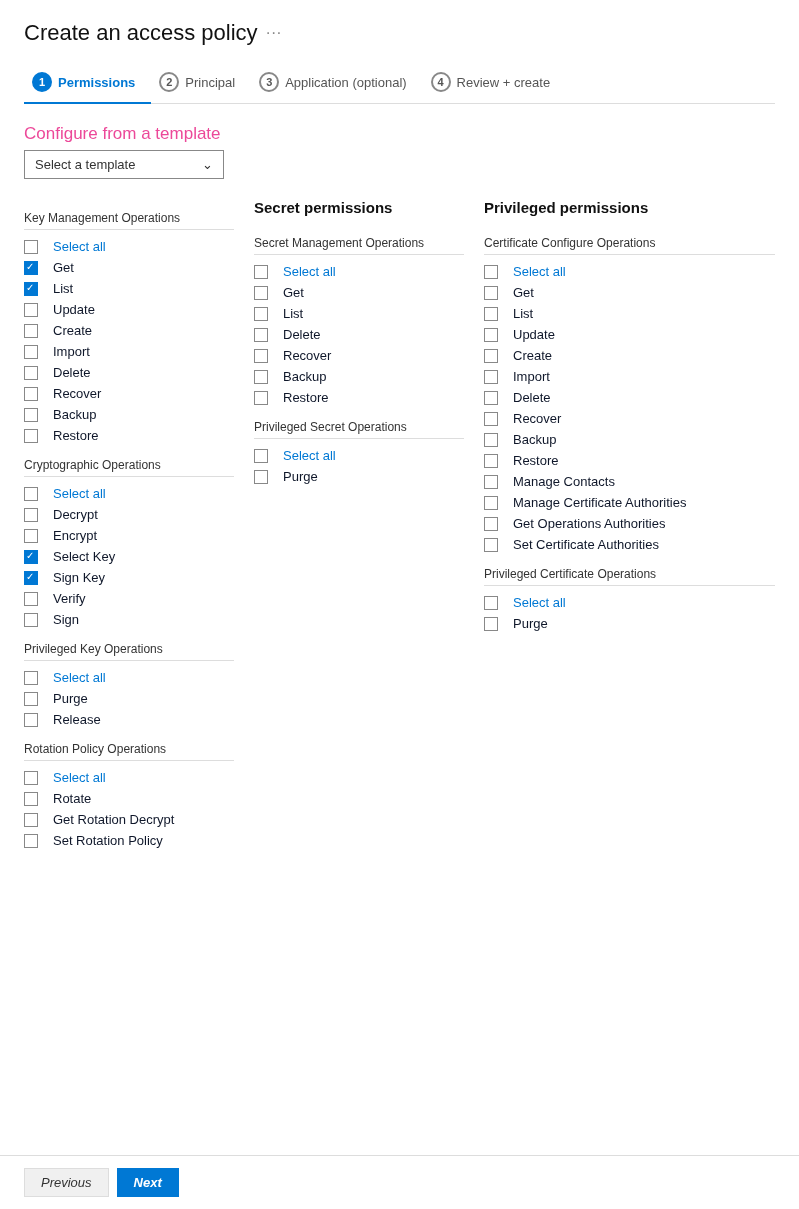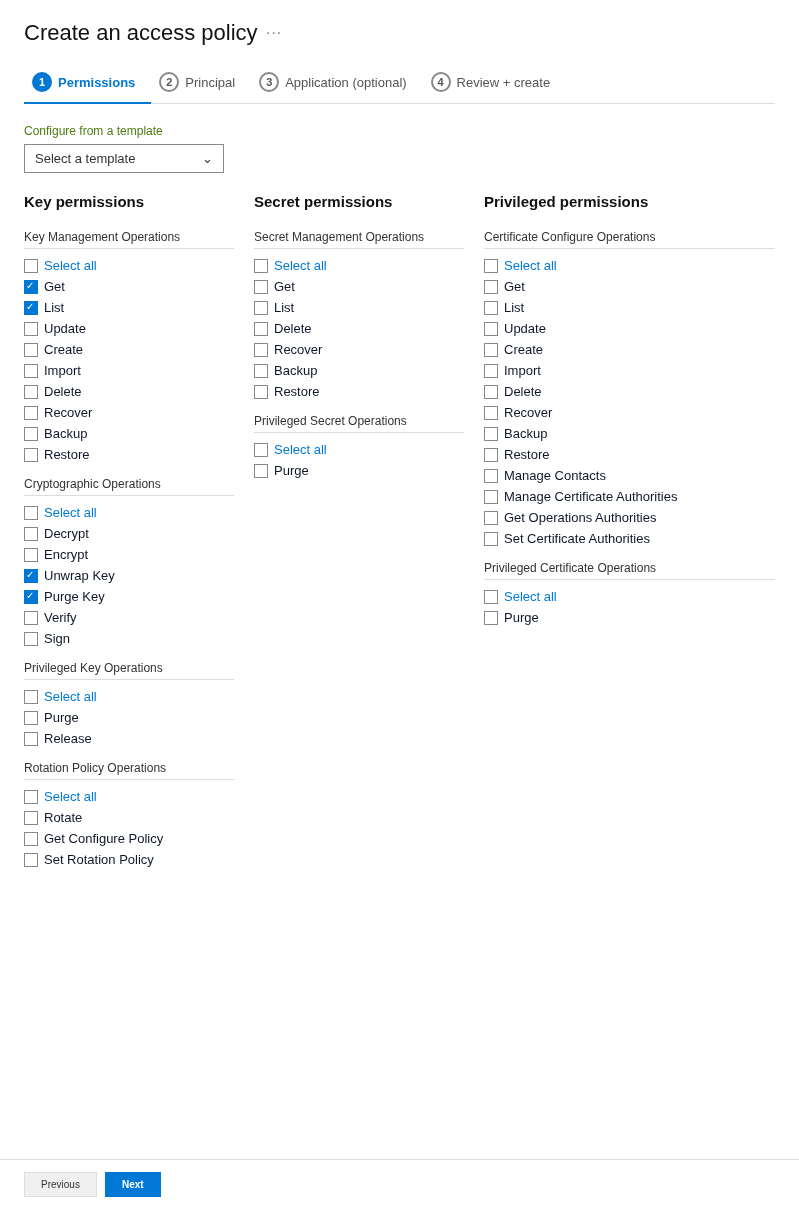--- a/index.html
+++ b/index.html
@@ -5,35 +5,35 @@
     * { box-sizing: border-box; margin: 0; padding: 0; }
     body { font-family: 'Segoe UI', Arial, sans-serif; font-size: 13px; color: #333; background: #fff; }
     .page { padding: 20px 24px; max-width: 799px; }
     .page-title { font-size: 22px; font-weight: 300; color: #111; margin-bottom: 4px; display: flex; align-items: center; gap: 8px; }
     .wizard-tabs { display: flex; align-items: center; gap: 0; border-bottom: 1px solid #ddd; margin-bottom: 20px; padding-bottom: 0; margin-top: 16px; }
     .wizard-tab { display: flex; align-items: center; gap: 6px; padding: 10px 16px 10px 8px; font-size: 13px; color: #555; cursor: pointer; border-bottom: 2px solid transparent; margin-bottom: -1px; white-space: nowrap; }
     .wizard-tab.active { color: #0078d4; border-bottom: 2px solid #0078d4; font-weight: 600; }
     .wizard-tab .tab-num { width: 20px; height: 20px; border-radius: 50%; border: 2px solid #888; display: flex; align-items: center; justify-content: center; font-size: 11px; font-weight: 600; }
     .wizard-tab.active .tab-num { background: #0078d4; border-color: #0078d4; color: #fff; }
     .template-section { margin-bottom: 20px; }
-    .template-label { font-size: 12px; color: #4d7c0f; margin-bottom: 6px; }
+    .template-label { font-size: 17px; color: #ec4899; margin-bottom: 6px; }
     .template-dropdown { display: flex; align-items: center; justify-content: space-between; border: 1px solid #888; padding: 6px 10px; width: 200px; cursor: pointer; font-size: 13px; color: #333; background: #fff; }
     .permissions-grid { display: grid; grid-template-columns: 210px 210px 1fr; gap: 0 20px; }
     .perm-column { }
     .perm-section-title { font-size: 15px; font-weight: 600; color: #111; margin-bottom: 14px; padding-bottom: 6px; }
     .perm-group-title { font-size: 12px; color: #333; margin-bottom: 4px; margin-top: 12px; font-weight: 400; }
     .perm-divider { border: none; border-top: 1px solid #ddd; margin-bottom: 6px; }
-    .perm-item { display: flex; align-items: center; gap: 6px; padding: 3px 0; }
+    .perm-item { display: flex; align-items: center; gap: 15px; padding: 3px 0; }
     .perm-item label { font-size: 13px; color: #0f172a; cursor: pointer; }
     .perm-item label.link-style { color: #0078d4; }
     .cb { width: 14px; height: 14px; border: 1px solid #888; background: #fff; cursor: pointer; flex-shrink: 0; appearance: none; -webkit-appearance: none; display: flex; align-items: center; justify-content: center; position: relative; }
     .cb:checked { background: #0078d4; border-color: #0078d4; }
     .cb:checked::after { content: '✓'; color: #fff; font-size: 10px; position: absolute; top: -1px; left: 1px; }
     .footer { position: fixed; bottom: 0; left: 0; right: 0; background: #fff; border-top: 1px solid #ddd; padding: 12px 24px; display: flex; gap: 8px; max-width: 799px; }
-    .btn { padding: 6px 16px; font-size: 10px; cursor: pointer; border: 1px solid #ddd; background: #f0f0f0; color: #333; }
+    .btn { padding: 6px 16px; font-size: 13px; cursor: pointer; border: 1px solid #ddd; background: #f0f0f0; color: #333; font-style: italic; }
     .btn-primary { background: #0078d4; color: #fff; border-color: #0078d4; font-weight: 600; }
     .content-area { padding-bottom: 60px; }
   </style>
 </head>
 <body>
 
 <div class="page">
   <div class="page-title">
     <span>Create an access policy</span>
     <span style="cursor:pointer;color:#888;font-size:16px;">···</span>
@@ -63,21 +63,20 @@
       <div class="template-label">Configure from a template</div>
       <div class="template-dropdown">
         <span>Select a template</span>
         <span>⌄</span>
       </div>
     </div>
 
     <div class="permissions-grid">
 
       <div class="perm-column" id="key-perm-col">
-          <div class="perm-section-title">Key permissions</div>
           <div class="perm-group-title">Key Management Operations</div>
           <hr class="perm-divider">
           <div class="perm-item">
             <input type="checkbox" class="cb" id="km_selectall" style="">
             <label for="km_selectall" class="link-style">Select all</label>
           </div>
           <div class="perm-item">
             <input type="checkbox" class="cb" id="km_get" checked="" style="">
             <label for="km_get">Get</label>
           </div>
@@ -122,25 +121,25 @@
           <div class="perm-item">
             <input type="checkbox" class="cb" id="co_decrypt" style="">
             <label for="co_decrypt">Decrypt</label>
           </div>
           <div class="perm-item">
             <input type="checkbox" class="cb" id="co_encrypt" style="">
             <label for="co_encrypt">Encrypt</label>
           </div>
           <div class="perm-item">
             <input type="checkbox" class="cb" id="co_unwrapkey" checked="" style="">
-            <label for="co_unwrapkey">Unwrap Key</label>
+            <label for="co_unwrapkey">Select Key</label>
           </div>
           <div class="perm-item">
             <input type="checkbox" class="cb" id="co_wrapkey" checked="" style="">
-            <label for="co_wrapkey">Purge Key</label>
+            <label for="co_wrapkey">Sign Key</label>
           </div>
           <div class="perm-item">
             <input type="checkbox" class="cb" id="co_verify" style="">
             <label for="co_verify">Verify</label>
           </div>
           <div class="perm-item">
             <input type="checkbox" class="cb" id="co_sign" style="">
             <label for="co_sign">Sign</label>
           </div>
           <div class="perm-group-title">Privileged Key Operations</div>
@@ -162,21 +161,21 @@
           <div class="perm-item">
             <input type="checkbox" class="cb" id="rp_selectall" style="">
             <label for="rp_selectall" class="link-style">Select all</label>
           </div>
           <div class="perm-item">
             <input type="checkbox" class="cb" id="rp_rotate" style="">
             <label for="rp_rotate">Rotate</label>
           </div>
           <div class="perm-item">
             <input type="checkbox" class="cb" id="rp_getpolicy" style="">
-            <label for="rp_getpolicy">Get Configure Policy</label>
+            <label for="rp_getpolicy">Get Rotation Decrypt</label>
           </div>
           <div class="perm-item">
             <input type="checkbox" class="cb" id="rp_setpolicy" style="">
             <label for="rp_setpolicy">Set Rotation Policy</label>
           </div>
         </div>
 
       <div class="perm-column" id="secret-perm-col">
           <div class="perm-section-title">Secret permissions</div>
           <div class="perm-group-title">Secret Management Operations</div>

